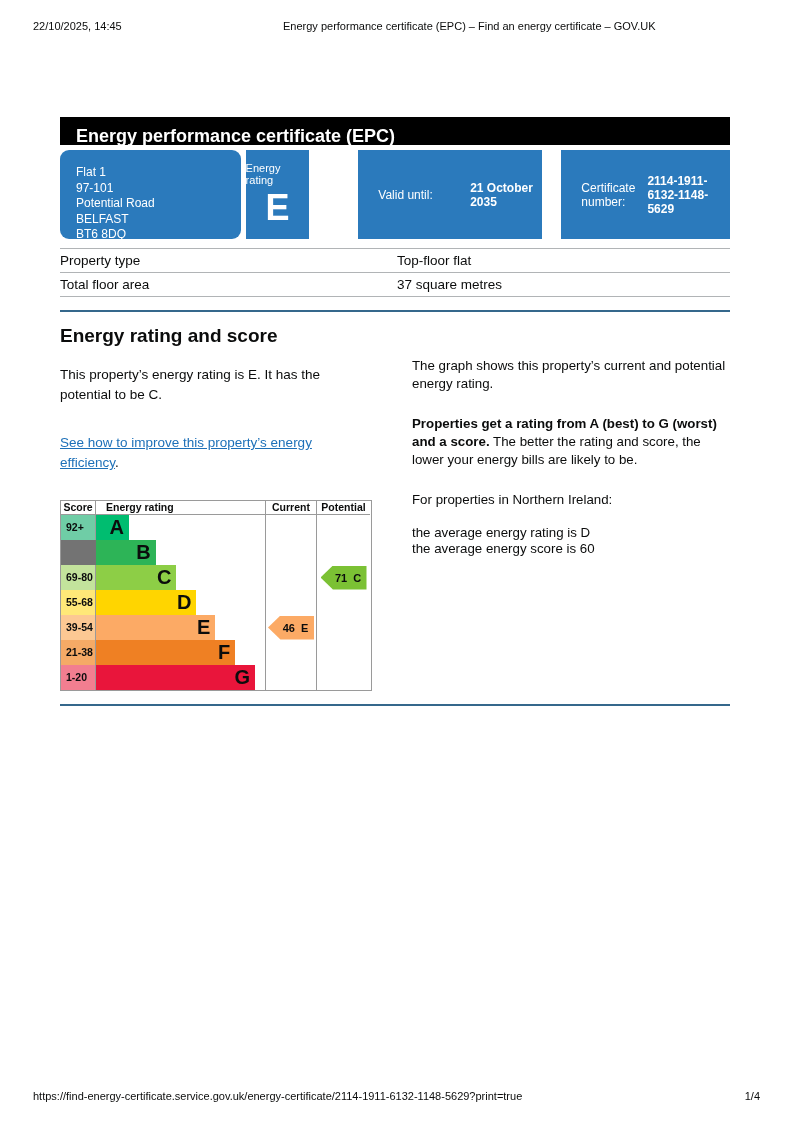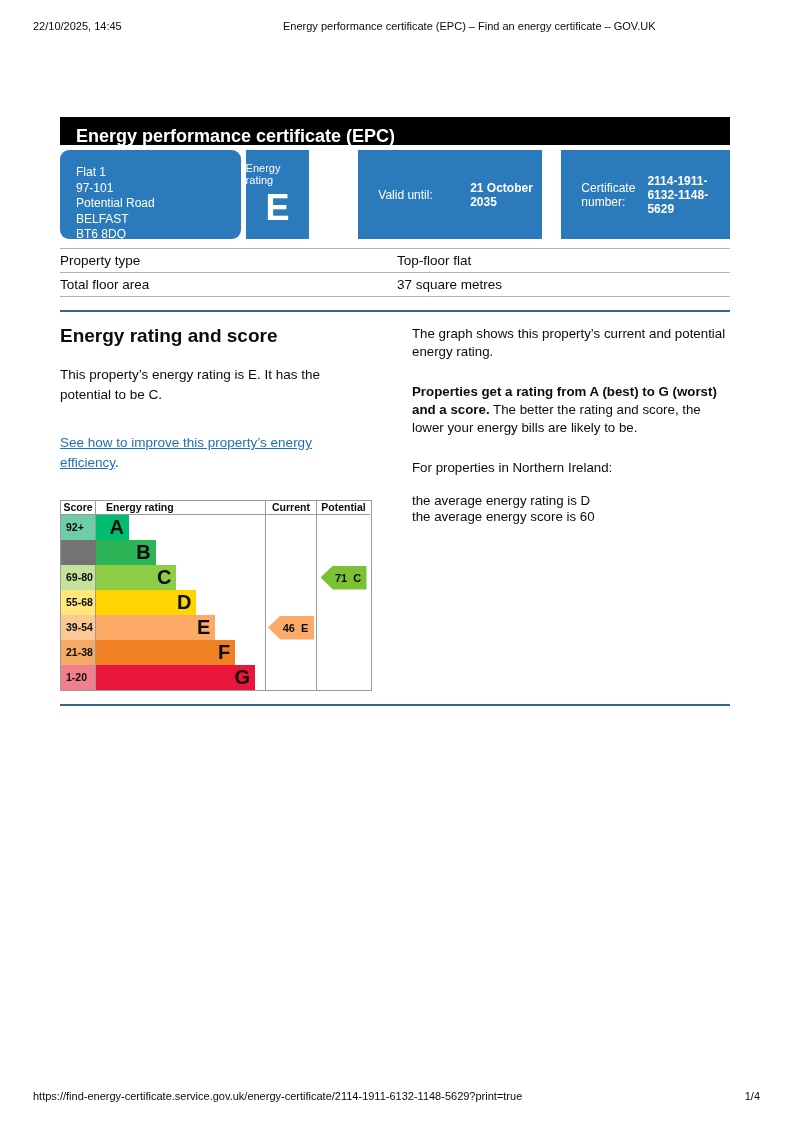--- a/index.html
+++ b/index.html
@@ -34,21 +34,21 @@
   .meta-box .meta-value { font-weight:bold; }
 
   .prop-table { margin-top:9px; font-size:13.5px; border-top:1px solid #b1b4b6; }
   .prop-row { display:flex; height:24px; align-items:center; border-bottom:1px solid #b1b4b6; }
   .prop-label { width:337px; }
 
   .rule-blue { height:2px; margin-top:13px; }
 
   .cols { display:flex; margin-top:13px; }
   .col-left { width:330px; }
-  .col-right { width:318px; margin-left:22px; }
+  .col-right { width:318px; margin-left:22px;margin-top:32px; }
 
   .col-left h2 { font-size:19px; font-weight:bold; margin-bottom:18px; }
   .col-left .para { font-size:13.5px; line-height:20px; width:302px; margin-bottom:28px; }
   .link-block { font-size:13.5px; line-height:20px; width:285px; }
   .link-block a { text-decoration:underline; }
 
   .col-right p { font-size:13.3px; line-height:18px; }
   .p-gap-lg { margin-bottom:22px; }
   .p-gap-md { margin-bottom:16px; }
   .avg-list { font-size:13.3px; line-height:15.5px; }

